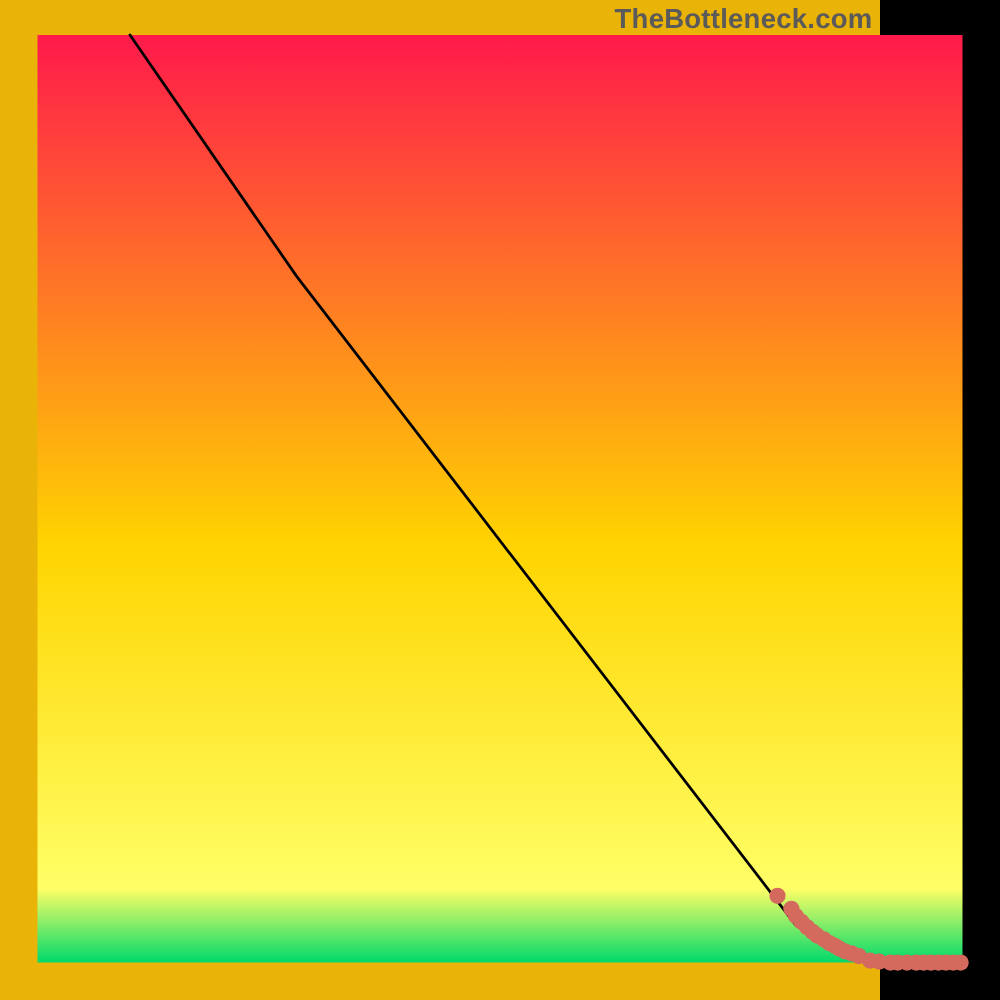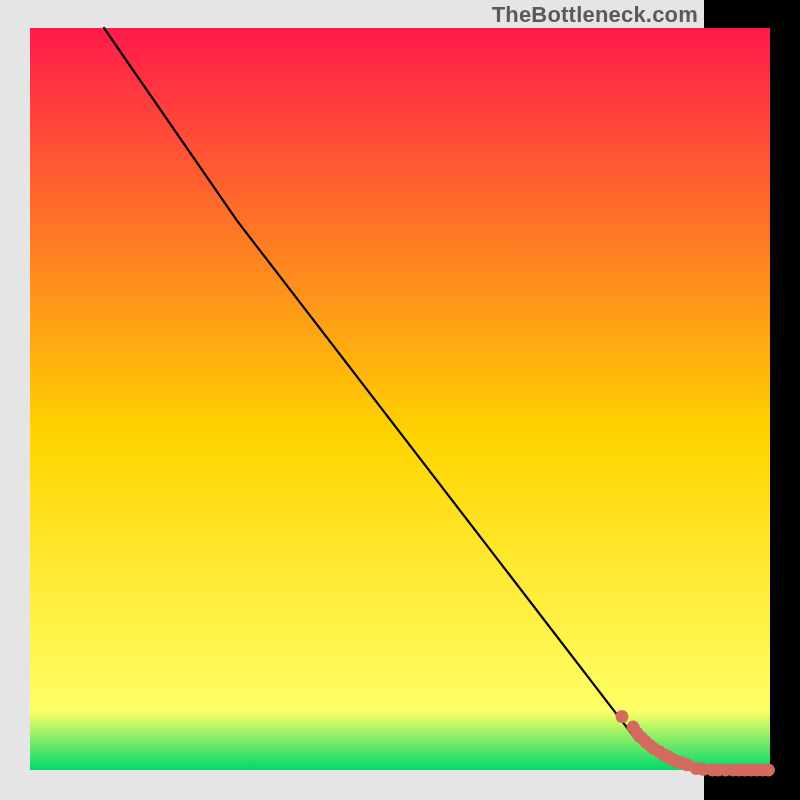--- a/index.html
+++ b/index.html
@@ -7,21 +7,21 @@
     padding: 0;
     width: 800px;
     height: 800px;
     overflow: hidden;
     font-family: Arial, Helvetica, sans-serif;
     background: #000;
   }
   .frame {
     width: 704px;
     height: 800px;
-    background: #e5e5e5;
+    background: #eab308;
     position: relative;
   }
   .watermark {
     position: absolute;
     top: 2px;
     right: 6px;
     font-size: 22px;
     font-weight: 600;
     color: #5a5a5a;
     letter-spacing: 0.2px;

